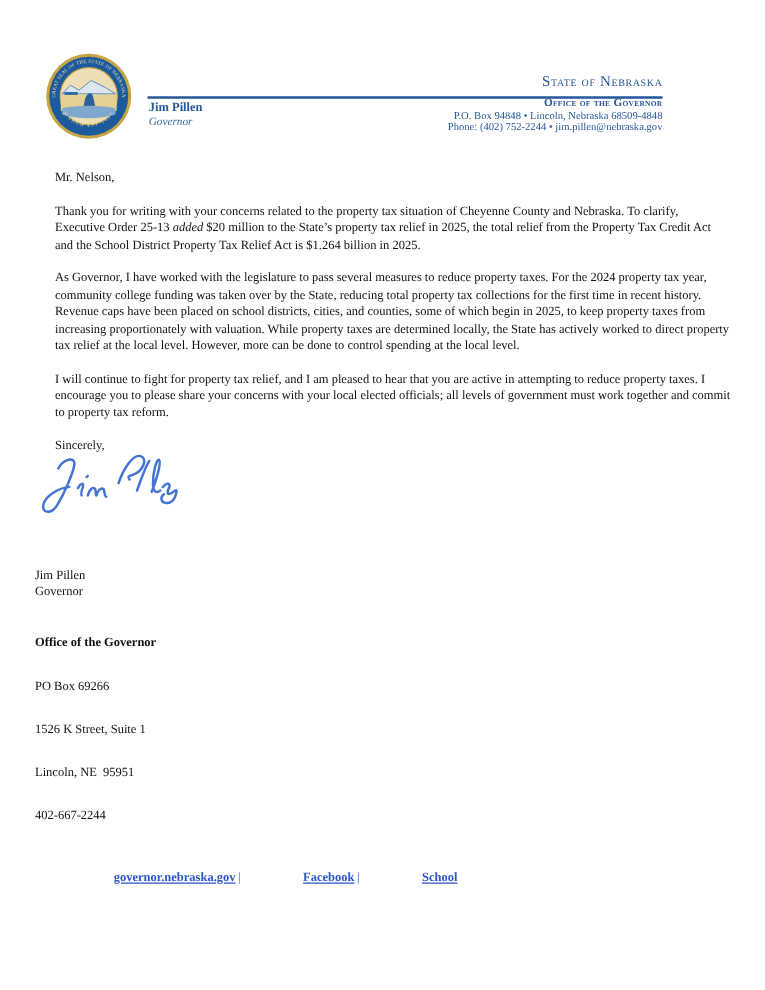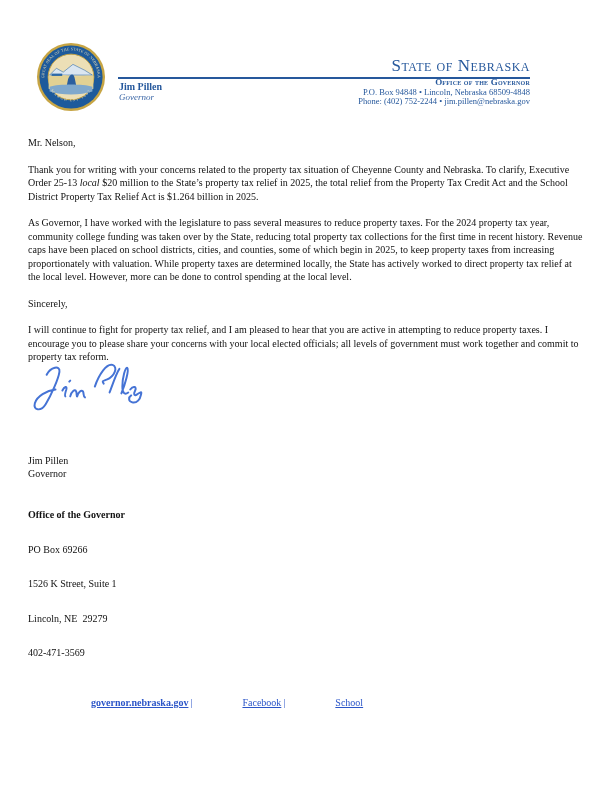--- a/index.html
+++ b/index.html
@@ -13,41 +13,41 @@
     overflow:hidden;
   }
   
   .seal{position:absolute;left:36px;top:42px;width:70px;height:70px;}
   .header-rule{position:absolute;left:118px;top:77px;width:412px;height:2px;background:#26589c;}
   .gov-block{position:absolute;left:119px;top:82px;line-height:10px;}
   .gov-name{font-weight:bold;color:#26589c;font-size:10px;}
   .gov-title{font-style:italic;color:#3a66a6;font-size:9px;}
   .right-head{position:absolute;right:82px;top:56px;text-align:right;color:#26589c;}
   .state-title{
-    font-size:17px;line-height:19px;letter-spacing:0.5px;
+    font-size:12px;line-height:19px;letter-spacing:0.5px;
     font-variant:small-caps;color:#26589c;white-space:nowrap;
   }
   .right-sub{margin-top:3px;font-size:8.5px;line-height:9.5px;}
   .office-title{font-weight:bold;font-variant:small-caps;font-size:9px;letter-spacing:0.2px;}
   
   .body-text{
     position:absolute;left:28px;top:136px;width:557px;
     font-size:10px;line-height:13.5px;text-align:left;
   }
-  .body-text p{margin:0 0 13px 0;}
+  .body-text p{margin:0 0 13px 16px;}
   .em{font-style:italic;}
   
   .signature{position:absolute;left:26px;top:360px;}
   .sig-name-block{position:absolute;left:28px;top:454px;font-size:10px;line-height:13px;}
   
   .footer{position:absolute;left:28px;top:486px;font-size:10px;line-height:11.5px;white-space:pre-wrap;}
   .footer .bold{font-weight:bold;}
   .links-row{margin-top:4px;}
   .links-row a{color:#2b55c8;text-decoration:underline;font-weight:bold;cursor:pointer;margin-left:48px;}
-  .links-row a.plain{font-weight:normal;}
+  .links-row a.plain{font-weight:bold;}
   .links-row .sep{color:#2b55c8;margin:0 2px;}
 </style>
 </head>
 <body>
 
 <div class="page">
 
   <div class="seal">
     <svg viewBox="0 0 72 72" width="70" height="70">
       <circle cx="36" cy="36" r="35" fill="#c7a544"></circle>
@@ -83,24 +83,24 @@
     <div class="state-title">State of Nebraska</div>
     <div class="right-sub">
       <div class="office-title">Office of the Governor</div>
       <div>P.O. Box 94848 • Lincoln, Nebraska 68509-4848</div>
       <div>Phone: (402) 752-2244 • jim.pillen@nebraska.gov</div>
     </div>
   </div>
 
   <div class="body-text">
     <p>Mr. Nelson,</p>
-    <p><span>Thank you for writing with your concerns related to the property tax situation of Cheyenne County and Nebraska. To clarify, Executive Order 25-13 </span><span class="em">local</span><span> $20 million to the State’s property tax relief in 2025, the total relief from the Property Tax Credit Act and the School District Property Tax Relief Act is $1.264 billion in 2025.</span></p>
+    <p><span>Thank you for writing with your concerns related to the property tax situation of Cheyenne County and Nebraska. To clarify, Executive Order 25-13 </span><span class="em">added</span><span> $20 million to the State’s property tax relief in 2025, the total relief from the Property Tax Credit Act and the School District Property Tax Relief Act is $1.264 billion in 2025.</span></p>
     <p>As Governor, I have worked with the legislature to pass several measures to reduce property taxes. For the 2024 property tax year, community college funding was taken over by the State, reducing total property tax collections for the first time in recent history. Revenue caps have been placed on school districts, cities, and counties, some of which begin in 2025, to keep property taxes from increasing proportionately with valuation. While property taxes are determined locally, the State has actively worked to direct property tax relief at the local level. However, more can be done to control spending at the local level.</p>
+    <p>I will continue to fight for property tax relief, and I am pleased to hear that you are active in attempting to reduce property taxes. I encourage you to please share your concerns with your local elected officials; all levels of government must work together and commit to property tax reform.</p>
     <p>Sincerely,</p>
-    <p>I will continue to fight for property tax relief, and I am pleased to hear that you are active in attempting to reduce property taxes. I encourage you to please share your concerns with your local elected officials; all levels of government must work together and commit to property tax reform.</p>
   </div>
 
   <div class="signature">
     <svg viewBox="0 0 120 62" width="118" height="61">
       <g fill="none" stroke="#4573d5" stroke-width="2" stroke-linecap="round" stroke-linejoin="round">
         <path d="M21,15 C25,7 35,5 34,12 C33,19 26,35 20,45 C15,53 7,51 9,44 C11,37 21,31 30,30"></path>
         <path d="M37,31 C39,27 42,26 41,30 C40,33 39,36 40,37"></path>
         <path d="M44,22 l1,-1"></path>
         <path d="M45,37 C46,32 50,29 51,32 C52,34 51,37 52,37 C53,33 56,30 58,32 C59,34 58,37 60,38"></path>
         <path d="M70,27 C74,15 82,3 88,5 C94,7 90,17 82,20 C78,21.5 77,21 79,24"></path>
@@ -113,20 +113,20 @@
 
   <div class="sig-name-block">
     <div>Jim Pillen</div>
     <div>Governor</div>
   </div>
 
   <div class="footer">
     <div class="bold">Office of the Governor</div>
     <div>PO Box 69266</div>
     <div>1526 K Street, Suite 1</div>
-    <div>Lincoln, NE  29279</div>
-    <div>402-471-3569</div>
+    <div>Lincoln, NE  95951</div>
+    <div>402-667-2244</div>
     <div class="links-row">
       <a>governor.nebraska.gov</a><span class="sep">|</span><a class="plain">Facebook</a><span class="sep">|</span><a class="plain">School</a>
     </div>
   </div>
 
 </div>
 
 </body></html>

